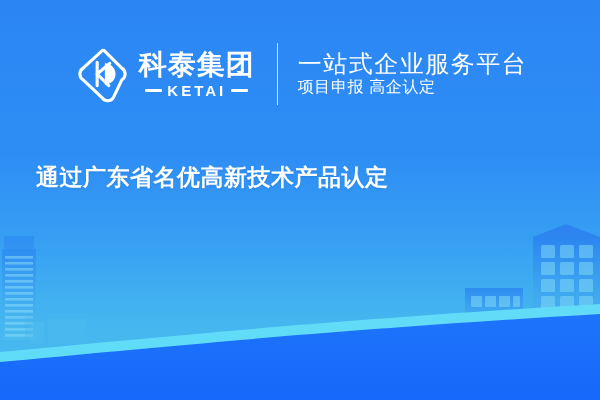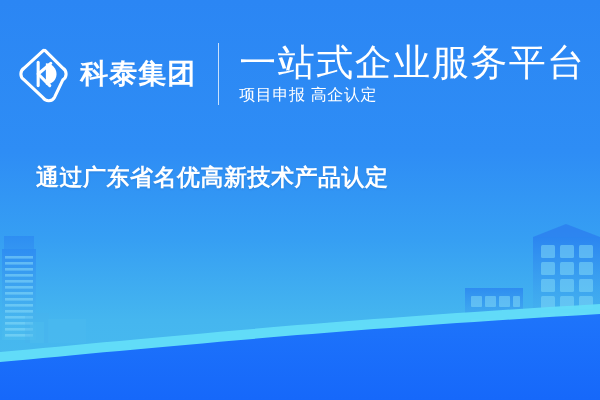--- a/index.html
+++ b/index.html
@@ -32,21 +32,21 @@
   .logo-en{
     color:#fff;font-size:15px;font-weight:bold;letter-spacing:3px;
     line-height:1;white-space:nowrap;
   }
   .divider{
     width:1px;height:62px;background:rgba(255,255,255,.75);
     margin:0 20px 0 22px;flex:0 0 1px;
   }
   .tagline{display:flex;flex-direction:column;justify-content:center;}
   .tagline-main{
-    color:#fff;font-size:37px;line-height:1.15;letter-spacing:1.5px;white-space:nowrap;
+    color:#fff;font-size:24px;line-height:1.15;letter-spacing:1.5px;white-space:nowrap;
   }
   .tagline-sub{
     color:#fff;font-size:16px;line-height:1.3;letter-spacing:.6px;
     white-space:nowrap;
   }
 
   
   .title{
     position:absolute;left:0;top:152px;width:600px;
     text-align:left;color:#fff;
@@ -170,20 +170,25 @@
           <path d="M30.5 5.5 L10.5 24 A7 7 0 0 0 10.5 36 L30 54.5 A7 7 0 0 0 42 54 L50.5 36
                    A7 7 0 0 0 50.5 24 L32 5.5"></path>
           <path d="M25 18 L25 42"></path>
           <path d="M38 19 L25 30 L37 42"></path>
         </g>
         <path d="M33 19 A11 11 0 0 1 33 41 L33 19 Z" fill="#FFFFFF"></path>
       </svg>
 
       <div class="logo-words">
         <div class="logo-cn">科泰集团</div>
+        <div class="logo-en-row">
+          <span class="logo-dash"></span>
+          <span class="logo-en">KETAI</span>
+          <span class="logo-dash"></span>
+        </div>
       </div>
     </div>
 
     <span class="divider"></span>
 
     <div class="tagline">
       <div class="tagline-main">一站式企业服务平台</div>
       <div class="tagline-sub">项目申报 高企认定</div>
     </div>
   </div>

